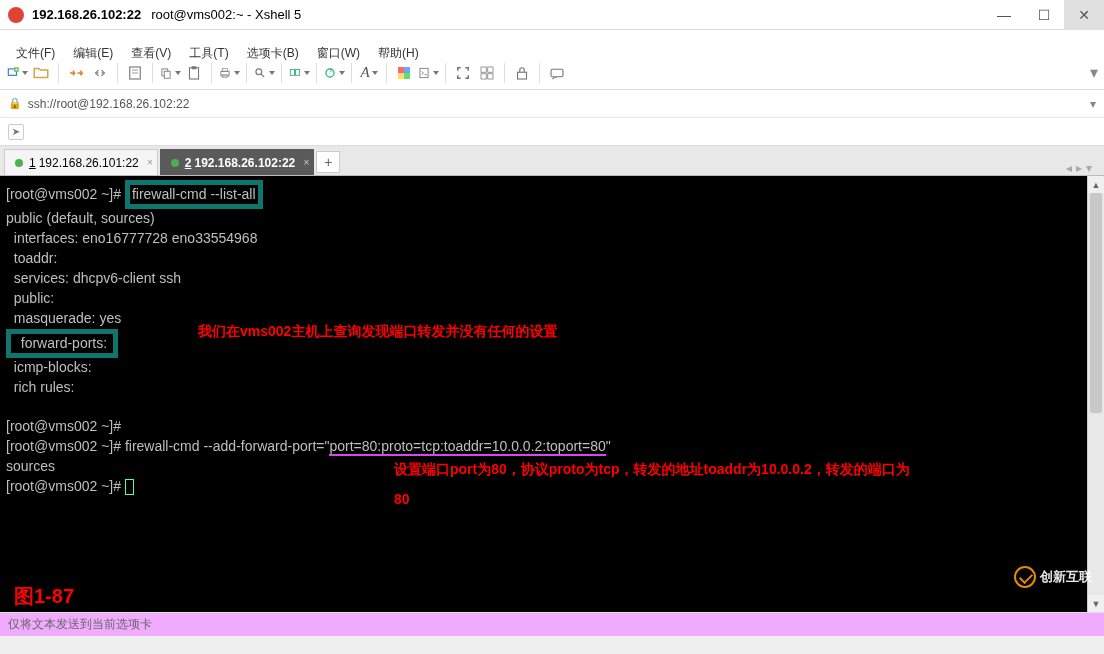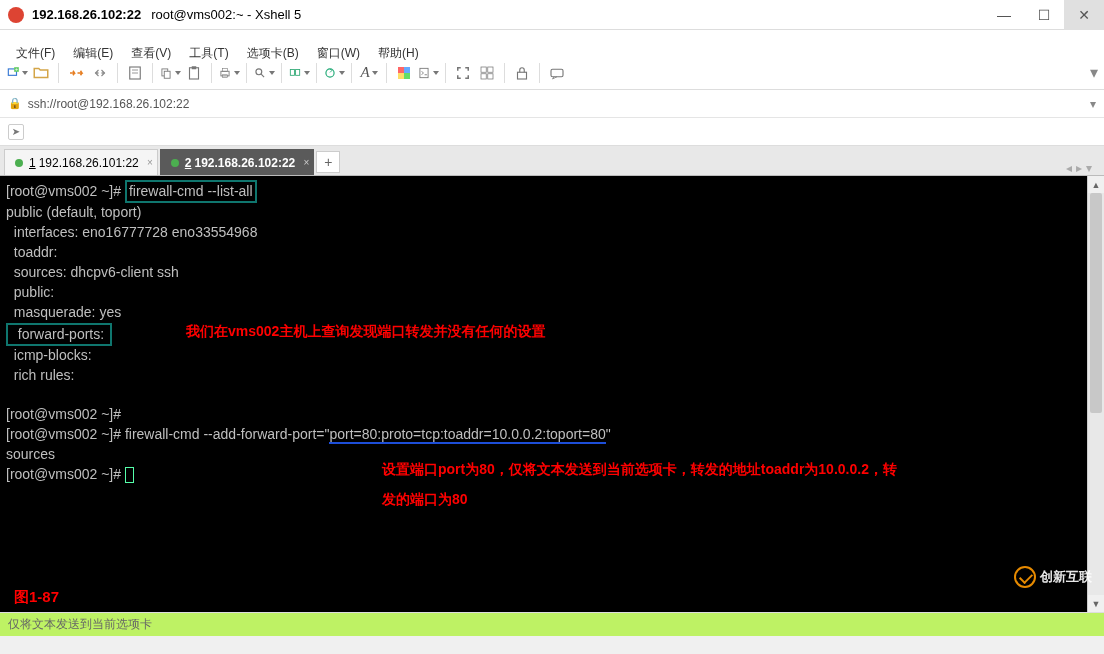--- a/index.html
+++ b/index.html
@@ -40,39 +40,39 @@
 .tab.active { background: #5a5a5a; color: #fff; border-color: #5a5a5a; }
 .tab-dot { width: 8px; height: 8px; border-radius: 50%; background: #4caf50; margin-right: 6px; }
 .tab-close { position: absolute; right: 4px; font-size: 10px; color: #999; }
 .tab.active .tab-close { color: #ccc; }
 .tab-add { width: 24px; height: 22px; border: 1px solid #ccc; background: #fff; display: flex; align-items: center; justify-content: center; font-size: 14px; color: #666; margin-bottom: 2px; }
 .tab-nav { margin-left: auto; display: flex; gap: 4px; color: #aaa; font-size: 12px; padding-right: 8px; }
 
 
 .terminal-wrap { position: relative; height: 436px; }
 .terminal { background: #000; color: #bfbfbf; font-family: "Consolas", "Courier New", monospace; font-size: 14px; line-height: 19px; padding: 4px 6px; height: 100%; overflow: hidden; white-space: pre; }
-.term-highlight-box { border: 2px solid #0f766e; display: inline-block; padding: 0 2px; }
-.term-red-label { color: #ff0000; font-weight: bold; font-family: "Microsoft YaHei", sans-serif; font-size: 14px; position: absolute; white-space: normal; }
-.term-underline { border-bottom: 2px solid #1d4ed8; }
+.term-highlight-box { border: 5px solid #0f766e; display: inline-block; padding: 0 2px; }
+.term-red-label { color: #ff0000; font-weight: bold; font-family: "Microsoft YaHei", sans-serif; font-size: 14px; position: absolute; white-space: normal; margin-left: 12px; }
+.term-underline { border-bottom: 2px solid #d946ef; }
 .term-cursor { display: inline-block; width: 9px; height: 16px; border: 1px solid #5fa; vertical-align: text-bottom; }
 .scrollbar { position: absolute; right: 0; top: 0; width: 17px; height: 100%; background: #f0f0f0; border-left: 1px solid #ccc; }
 .sb-track { position: absolute; top: 17px; bottom: 17px; left: 0; right: 0; background: #e8e8e8; }
 .sb-thumb { position: absolute; left: 2px; right: 2px; top: 0; height: 220px; background: #c8c8c8; border-radius: 2px; }
 .sb-btn { position: absolute; left: 0; right: 0; height: 17px; display: flex; align-items: center; justify-content: center; font-size: 9px; color: #666; }
 
 
-.statusbar { height: 24px; background: #bef264; display: flex; align-items: center; padding: 0 8px; font-size: 12px; color: #666; border-top: 1px solid #ddd; }
+.statusbar { height: 24px; background: #f0abfc; display: flex; align-items: center; padding: 0 8px; font-size: 12px; color: #666; border-top: 1px solid #ddd; }
 
 
 .watermark { position: absolute; right: 12px; bottom: 24px; display: flex; align-items: center; color: #fff; font-size: 13px; font-weight: bold; opacity: 0.9; text-align: center; }
 .watermark .wm-icon { width: 22px; height: 22px; border: 2px solid #f90; border-radius: 50%; margin-right: 4px; position: relative; }
 .watermark .wm-icon::after { content: ""; position: absolute; width: 10px; height: 6px; border-left: 2px solid #f90; border-bottom: 2px solid #f90; transform: rotate(-45deg); left: 4px; top: 5px; }
 
 
-.fig-label { position: absolute; left: 14px; bottom: 6px; color: #ff0000; font-weight: bold; font-family: "Microsoft YaHei", sans-serif; font-size: 15px; }
+.fig-label { position: absolute; left: 14px; bottom: 6px; color: #ff0000; font-weight: bold; font-family: "Microsoft YaHei", sans-serif; font-size: 20px; }
 
 
 .ico-svg { width: 18px; height: 18px; }
 </style>
 </head>
 <body>
 
 <div class="titlebar">
   <div class="app-icon"></div>
   <span class="title-main">192.168.26.102:22</span>
@@ -246,36 +246,36 @@
   <div class="tab-add">+</div>
   <div class="tab-nav">
     <span>◂</span>
     <span>▸</span>
     <span>▾</span>
   </div>
 </div>
 
 <div class="terminal-wrap">
 <div class="terminal"><span>[root@vms002 ~]# </span><span class="term-highlight-box">firewall-cmd --list-all</span>
-<span>public (default, toport)</span>
+<span>public (default, sources)</span>
 <span>  interfaces: eno16777728 eno33554968</span>
 <span>  toaddr: </span>
-<span>  sources: dhcpv6-client ssh</span>
+<span>  services: dhcpv6-client ssh</span>
 <span>  public: </span>
 <span>  masquerade: yes</span>
 <span class="term-highlight-box">  forward-ports: </span>
 <span>  icmp-blocks: </span>
 <span>  rich rules: </span>
 	
 <span>[root@vms002 ~]#</span>
 <span>[root@vms002 ~]# </span><span>firewall-cmd --add-forward-port="</span><span class="term-underline">port=80:proto=tcp:toaddr=10.0.0.2:toport=80</span><span>"</span>
 <span>sources</span>
 <span>[root@vms002 ~]# </span><span class="term-cursor"></span>
 <div class="term-red-label" style="left:186px; top:146px; width:500px">我们在vms002主机上查询发现端口转发并没有任何的设置</div>
-<div class="term-red-label" style="left:382px; top:278px; width:520px; line-height:30px">设置端口port为80，仅将文本发送到当前选项卡，转发的地址toaddr为10.0.0.2，转发的端口为80</div>
+<div class="term-red-label" style="left:382px; top:278px; width:520px; line-height:30px">设置端口port为80，协议proto为tcp，转发的地址toaddr为10.0.0.2，转发的端口为80</div>
 <div class="fig-label">图1-87</div>
 </div>
   <div class="scrollbar">
     <div class="sb-btn" style="top:0">▲</div>
     <div class="sb-track">
       <div class="sb-thumb"></div>
     </div>
     <div class="sb-btn" style="bottom:0">▼</div>
   </div>
   <div class="watermark">

